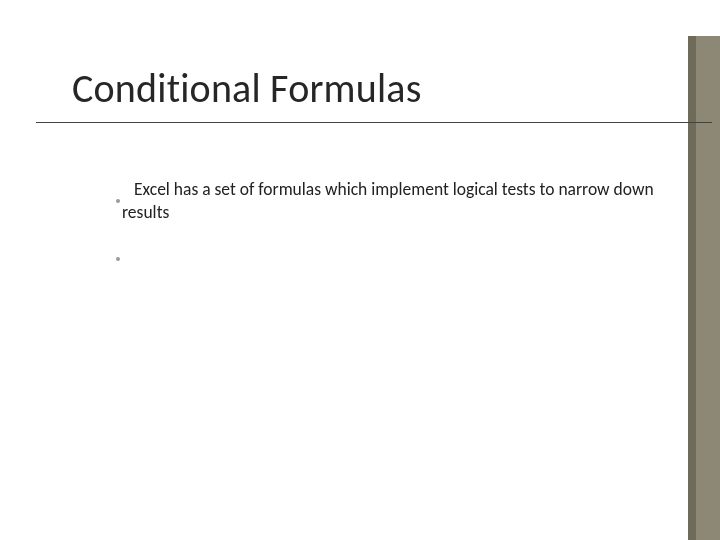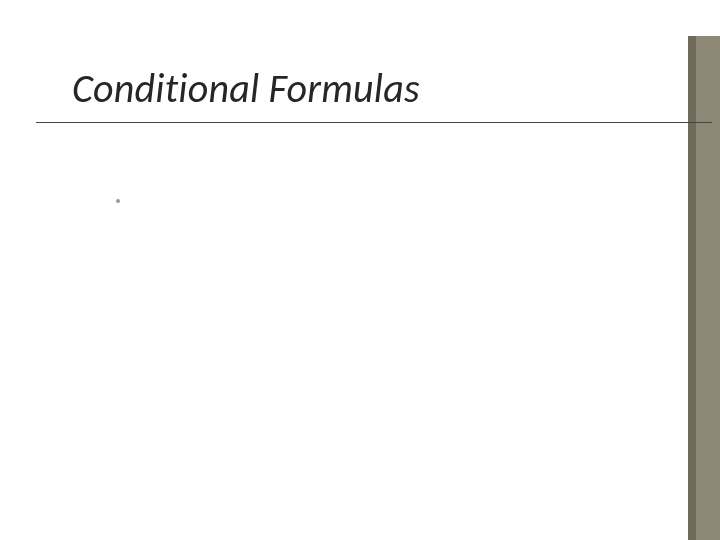--- a/index.html
+++ b/index.html
@@ -1,15 +1,15 @@
 <!DOCTYPE html>
 <html><head>
 <meta charset="utf-8">
 <style>
-  * { margin: 12px; padding: 0; box-sizing: border-box; font-style: italic; }
+  * { margin: 12px; padding: 0; box-sizing: border-box; }
   html, body { width: 720px; height: 540px; overflow: hidden; }
   body {
     font-family: Calibri, "Segoe UI", Arial, sans-serif;
     background: #ffffff;
     position: relative;
   }
   .sidebar {
     position: absolute;
     right: 0;
     top: 0;
@@ -71,14 +71,18 @@
 
 <div class="sidebar"></div>
 <div class="sidebar-dark"></div>
 
 <div class="title">Conditional Formulas</div>
 <div class="title-underline"></div>
 
 <div class="content">
   <div class="bullet-item">
     <span class="bullet-dot"></span>
+    <span>Excel has a set of formulas which implement logical tests to narrow down results</span>
+  </div>
+  <div class="bullet-item">
+    <span class="bullet-dot"></span>
   </div>
 </div>
 
 </body></html>

